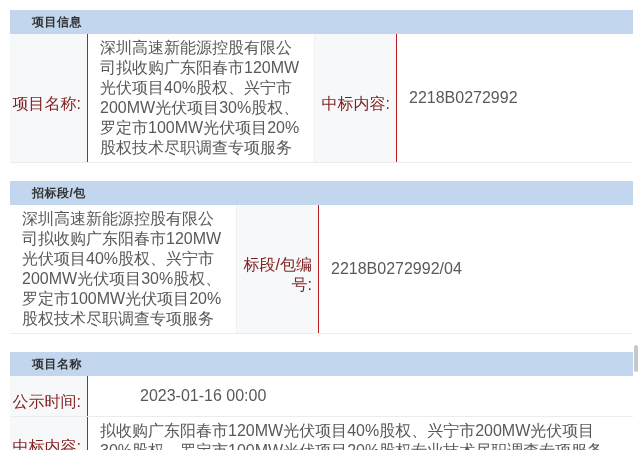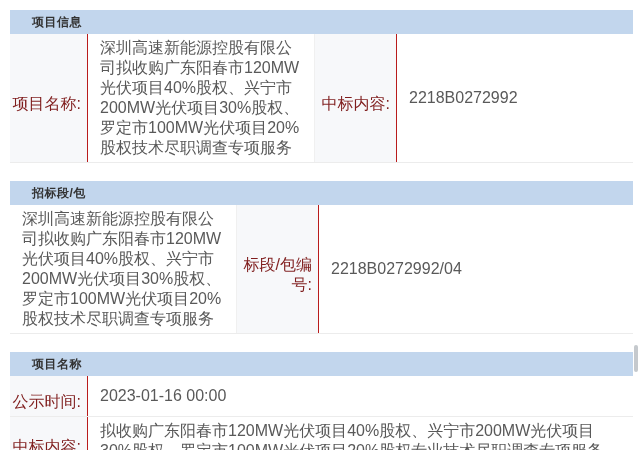--- a/index.html
+++ b/index.html
@@ -37,21 +37,21 @@
     display: flex; align-items: center;
     padding: 4px 14px 4px 12px;
     color: #595959;
   }
   .w-label1 { width: 78px; }
   .w-value1 { width: 227px; border-right: 1px solid #f0f0f0; }
   .w-label2 { width: 82px; }
   .w-value2 { flex: 1; }
   .w-valuefull { flex: 1; }
   .h-tall  { min-height: 63px; }
-  .h-s     { min-height: 27px; }
+  .h-s     { min-height: 27px; gap: 40px; }
   .h-m     { min-height: 42px; }
   .scrollbar-thumb {
     position: absolute;
     right: 2px; top: 345px;
     width: 4px; height: 27px;
     background: #c5c9cd;
     border-radius: 2px;
   }
 </style>
 </head>

